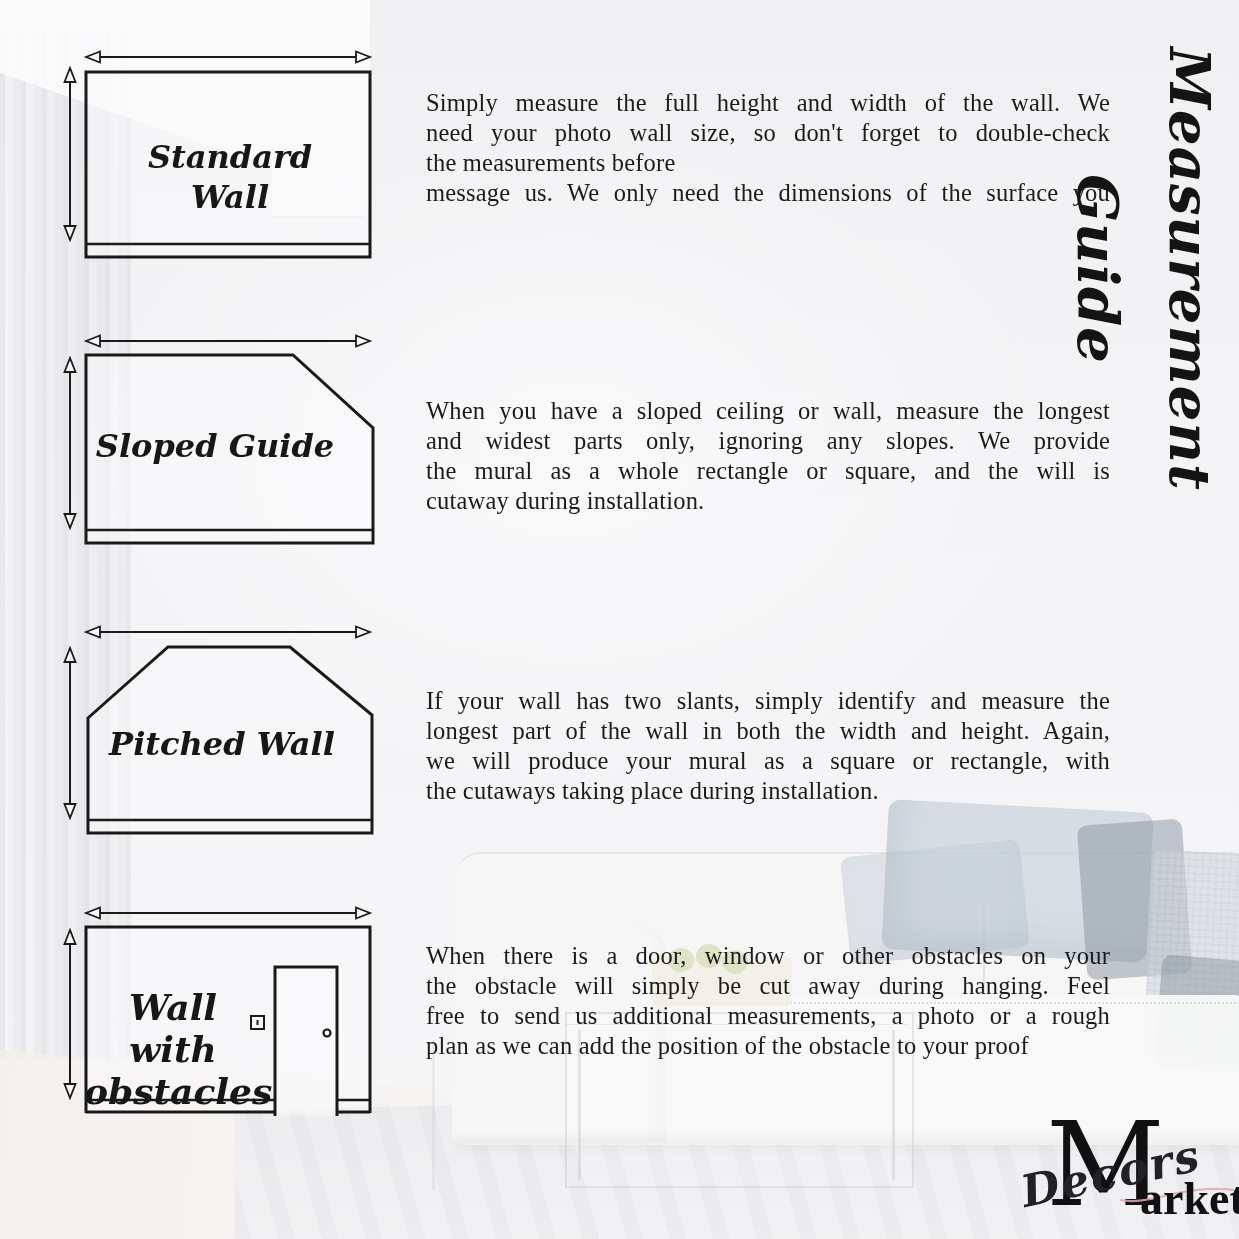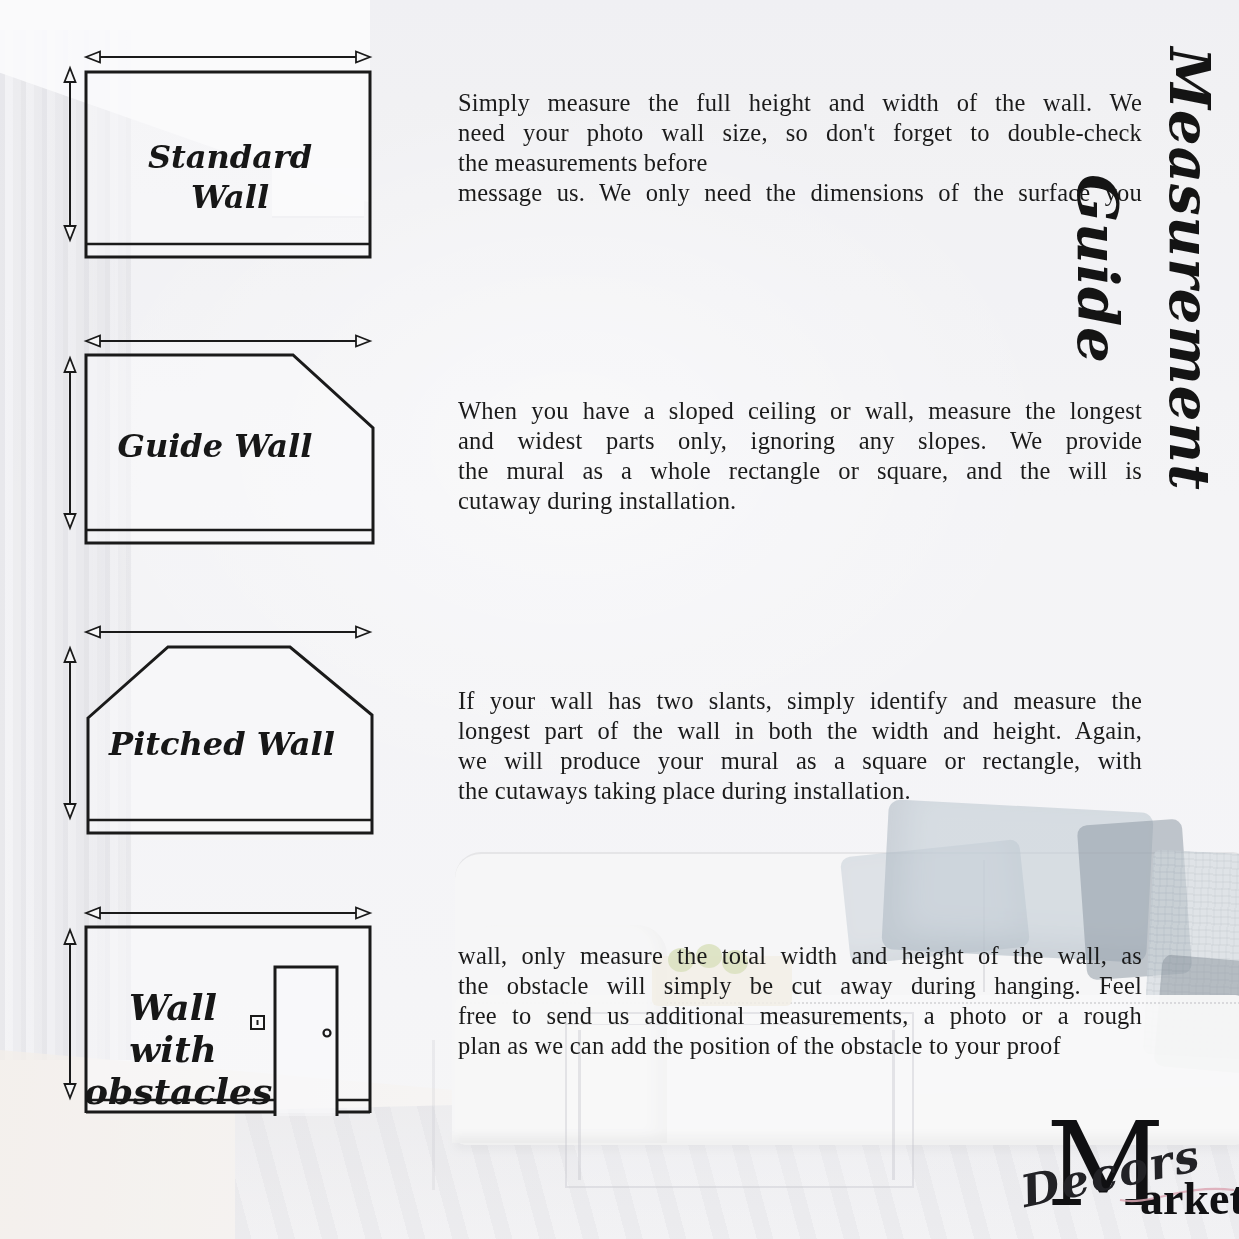--- a/index.html
+++ b/index.html
@@ -57,21 +57,21 @@
   .veil{left:0;top:0;width:1239px;height:1239px;background:rgba(250,250,251,.35);}
   
   #diagrams{position:absolute;left:0;top:0;}
   .wall-label{position:absolute;font-family:"DejaVu Serif",serif;font-style:italic;font-weight:700;
     text-align:center;color:#171717;white-space:pre-line;}
   .lbl1{left:105px;top:137px;width:250px;font-size:32px;line-height:40px;}
   .lbl2{left:90px;top:426px;width:250px;font-size:32px;line-height:40px;}
   .lbl3{left:97px;top:724px;width:250px;font-size:32px;line-height:40px;}
   .lbl4{left:84px;top:986px;width:178px;font-size:36px;line-height:42px;}
   
-  .para{position:absolute;left:426px;width:684px;font-size:24.5px;line-height:30px;color:#1b1b1b;letter-spacing:.2px;margin-left:32px;}
+  .para{position:absolute;left:426px;width:684px;font-size:24.5px;line-height:30px;color:#1b1b1b;letter-spacing:.2px;}
   .para .line{height:30px;overflow:hidden;text-align:justify;}
   .para .line.j{text-align-last:justify;}
   .p1{top:88px;} .p2{top:396px;} .p3{top:686px;} .p4{top:941px;}
   
   .vtitle{position:absolute;left:920px;top:223px;width:540px;height:92px;line-height:92px;
     transform:rotate(90deg);text-align:center;font-family:"DejaVu Serif",serif;font-style:italic;
     font-weight:700;font-size:56px;letter-spacing:1px;color:#141414;}
   
   .logo-m{position:absolute;left:1046px;top:1107px;font-family:"DejaVu Serif",serif;
     font-size:116px;line-height:1;color:#101012;}
@@ -183,21 +183,21 @@
         <g>
           <line x1="70" y1="943" x2="70" y2="1085" stroke-width="2"></line>
           <polygon points="70,930 64.5,944 75.5,944" fill="#f7f7f8" stroke-width="1.8"></polygon>
           <polygon points="70,1098 64.5,1084 75.5,1084" fill="#f7f7f8" stroke-width="1.8"></polygon>
         </g>
       </g>
     </g>
   </svg>
 
   <div class="wall-label lbl1">Standard Wall</div>
-  <div class="wall-label lbl2">Guide Wall</div>
+  <div class="wall-label lbl2">Sloped Guide</div>
   <div class="wall-label lbl3">Pitched Wall</div>
   <div class="wall-label lbl4">Wall with
 obstacles</div>
 
   <div class="para p1">
     <div class="line j">Simply measure the full height and width of the wall. We</div>
     <div class="line j">need your photo wall size, so don't forget to double-check</div>
     <div class="line">the measurements before</div>
     <div class="line j">message us. We only need the dimensions of the surface you</div>
   </div>
@@ -207,21 +207,21 @@
     <div class="line j">the mural as a whole rectangle or square, and the will is</div>
     <div class="line">cutaway during installation.</div>
   </div>
   <div class="para p3">
     <div class="line j">If your wall has two slants, simply identify and measure the</div>
     <div class="line j">longest part of the wall in both the width and height. Again,</div>
     <div class="line j">we will produce your mural as a square or rectangle, with</div>
     <div class="line">the cutaways taking place during installation.</div>
   </div>
   <div class="para p4">
-    <div class="line j">wall, only measure the total width and height of the wall, as</div>
+    <div class="line j">When there is a door, window or other obstacles on your</div>
     <div class="line j">the obstacle will simply be cut away during hanging. Feel</div>
     <div class="line j">free to send us additional measurements, a photo or a rough</div>
     <div class="line">plan as we can add the position of the obstacle to your proof</div>
   </div>
 
   <div class="vtitle">Measurement Guide</div>
 
   <div>
     <span class="logo-m">M</span>
     <svg class="logo-swirl" width="120" height="34" viewBox="0 0 120 34">

